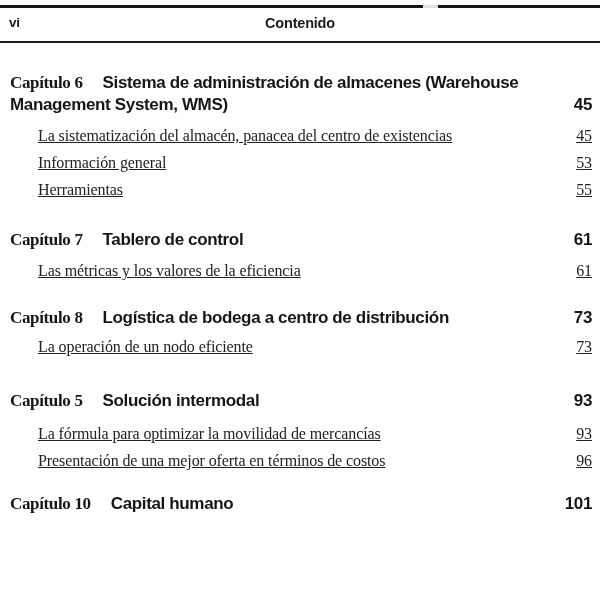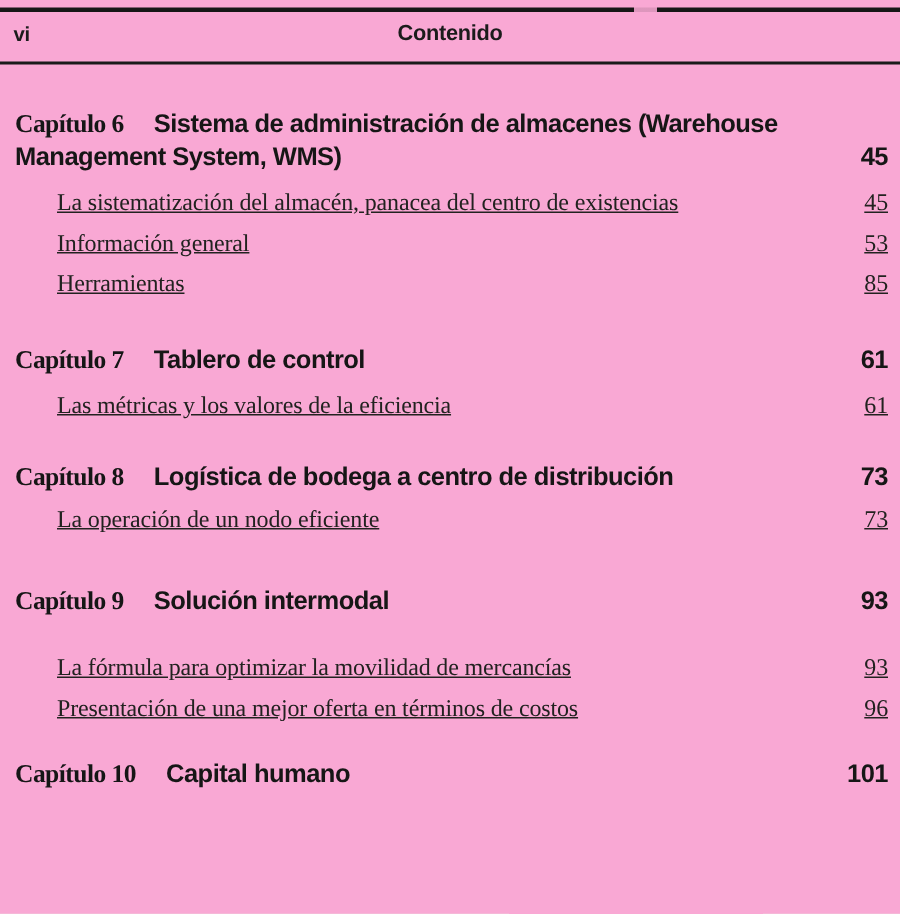--- a/index.html
+++ b/index.html
@@ -1,19 +1,19 @@
 <!DOCTYPE html>
 <html><head>
 <meta charset="utf-8">
 <style>
   html,body{margin:0;padding:0;}
   body{background:#e8e8e6;font-family:"Liberation Sans",sans-serif;}
   .page{
     width:600px;height:609px;margin:0 auto;position:relative;
-    background:#f9a8d4;color:#1b1b1b;overflow:hidden;
+    background:#ffffff;color:#1b1b1b;overflow:hidden;
   }
   
   .rule-thick{
     height:3px;margin-top:5px;
     background:linear-gradient(90deg,
       #161616 0%,#161616 70.5%,
       rgba(22,22,22,.12) 70.5%,rgba(22,22,22,.12) 73%,
       #161616 73%,#161616 100%);
   }
   .running-head{position:relative;height:30px;}
@@ -46,21 +46,21 @@
   .sub-title{flex:1 1 auto;padding-right:16px;}
   .sub-page{flex:0 0 auto;white-space:nowrap;text-align:right;min-width:30px;}
   
   .mt-ch6{margin-top:29px}
   .mt-subs6{margin-top:6px}
   .mt-ch7{margin-top:26px}
   .mt-subs7{margin-top:6px}
   .mt-ch8{margin-top:23px}
   .mt-subs8{margin-top:4px}
   .mt-ch9{margin-top:30px}
-  .mt-subs9{margin-top:20px}
+  .mt-subs9{margin-top:8px}
   .mt-ch10{margin-top:19px}
   .mt-dicc{margin-top:33px}
 </style>
 </head>
 <body>
 
 <div class="page">
 
   <div class="rule-thick"></div>
 
@@ -79,21 +79,21 @@
     <div class="sub">
       <div class="sub-title">La sistematización del almacén, panacea del centro de existencias</div>
       <div class="sub-page">45</div>
     </div>
     <div class="sub">
       <div class="sub-title">Información general</div>
       <div class="sub-page">53</div>
     </div>
     <div class="sub">
       <div class="sub-title">Herramientas</div>
-      <div class="sub-page">85</div>
+      <div class="sub-page">55</div>
     </div>
   </div>
 
   <div class="chapter mt-ch7">
     <div class="ch-text"><span class="ch-label">Capítulo 7</span><span class="ch-name">Tablero de control</span></div>
     <div class="ch-page">61</div>
   </div>
   <div class="subs mt-subs7">
     <div class="sub">
       <div class="sub-title">Las métricas y los valores de la eficiencia</div>
@@ -106,21 +106,21 @@
     <div class="ch-page">73</div>
   </div>
   <div class="subs mt-subs8">
     <div class="sub">
       <div class="sub-title">La operación de un nodo eficiente</div>
       <div class="sub-page">73</div>
     </div>
   </div>
 
   <div class="chapter mt-ch9">
-    <div class="ch-text"><span class="ch-label">Capítulo 9</span><span class="ch-name">Solución intermodal</span></div>
+    <div class="ch-text"><span class="ch-label">Capítulo 5</span><span class="ch-name">Solución intermodal</span></div>
     <div class="ch-page">93</div>
   </div>
   <div class="subs mt-subs9">
     <div class="sub">
       <div class="sub-title">La fórmula para optimizar la movilidad de mercancías</div>
       <div class="sub-page">93</div>
     </div>
     <div class="sub">
       <div class="sub-title">Presentación de una mejor oferta en términos de costos</div>
       <div class="sub-page">96</div>

